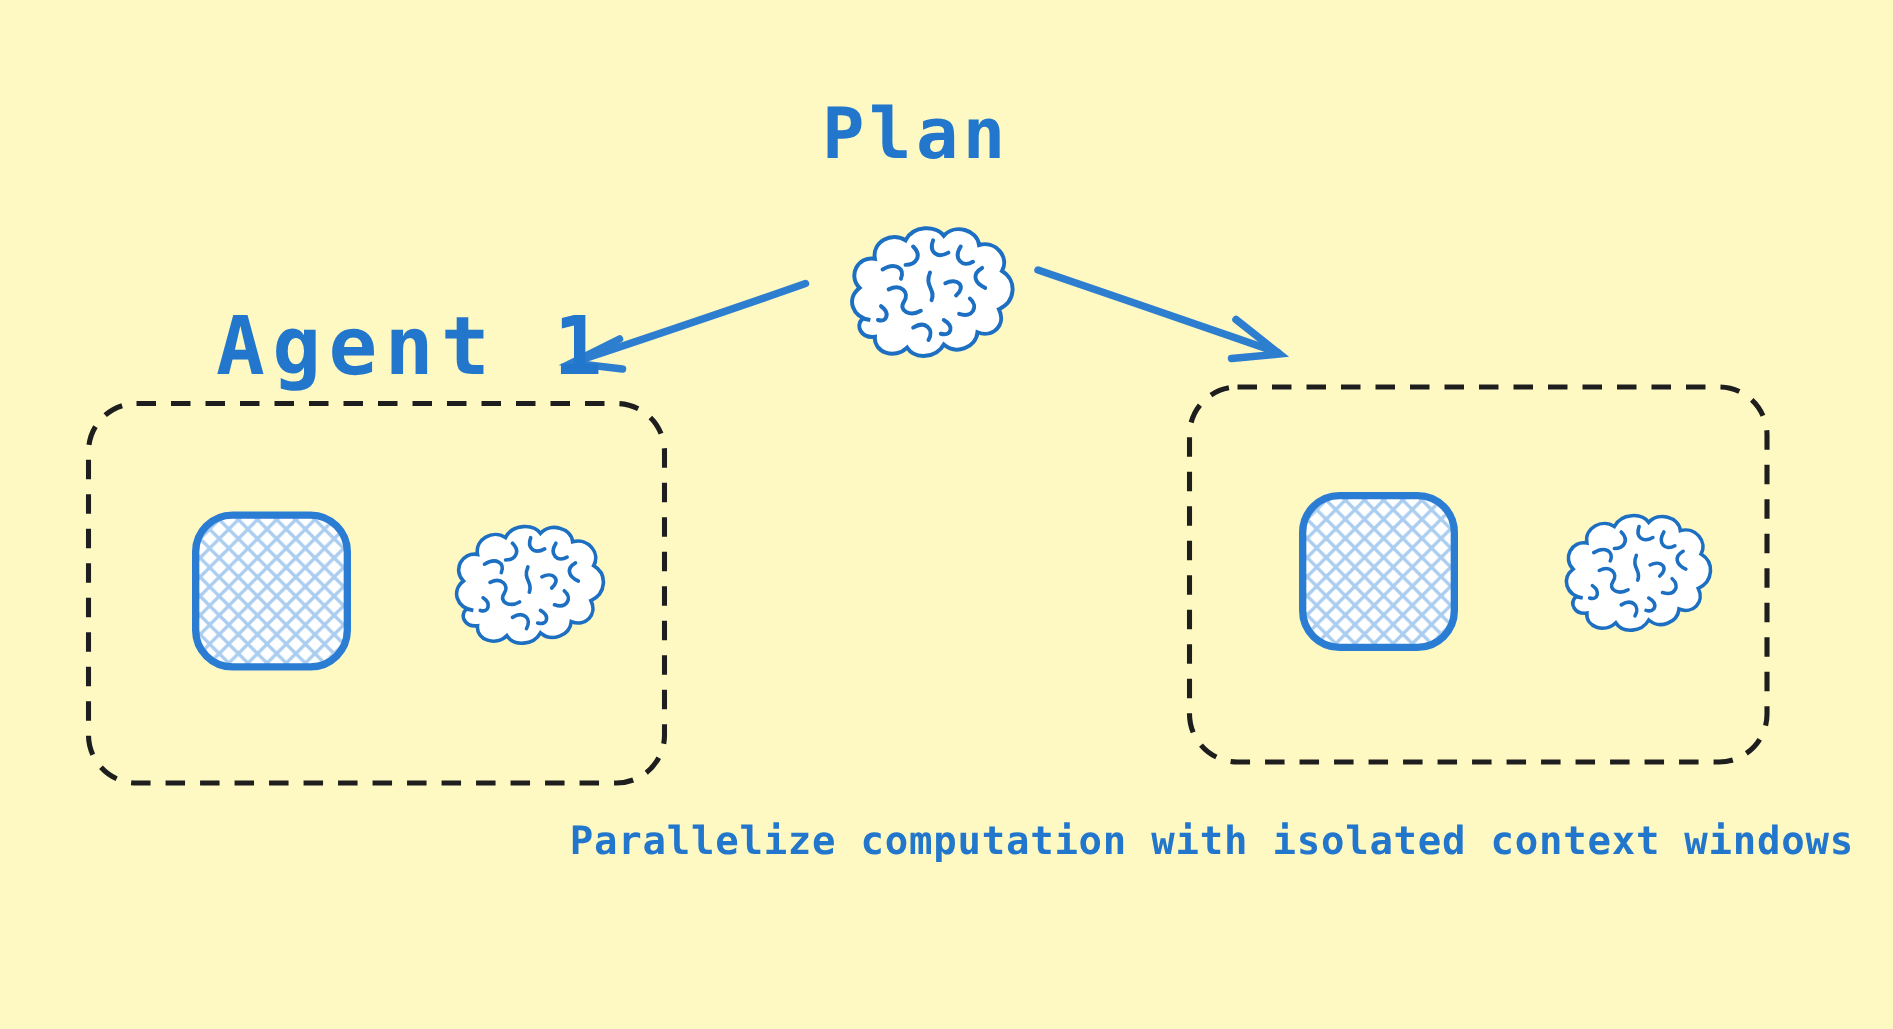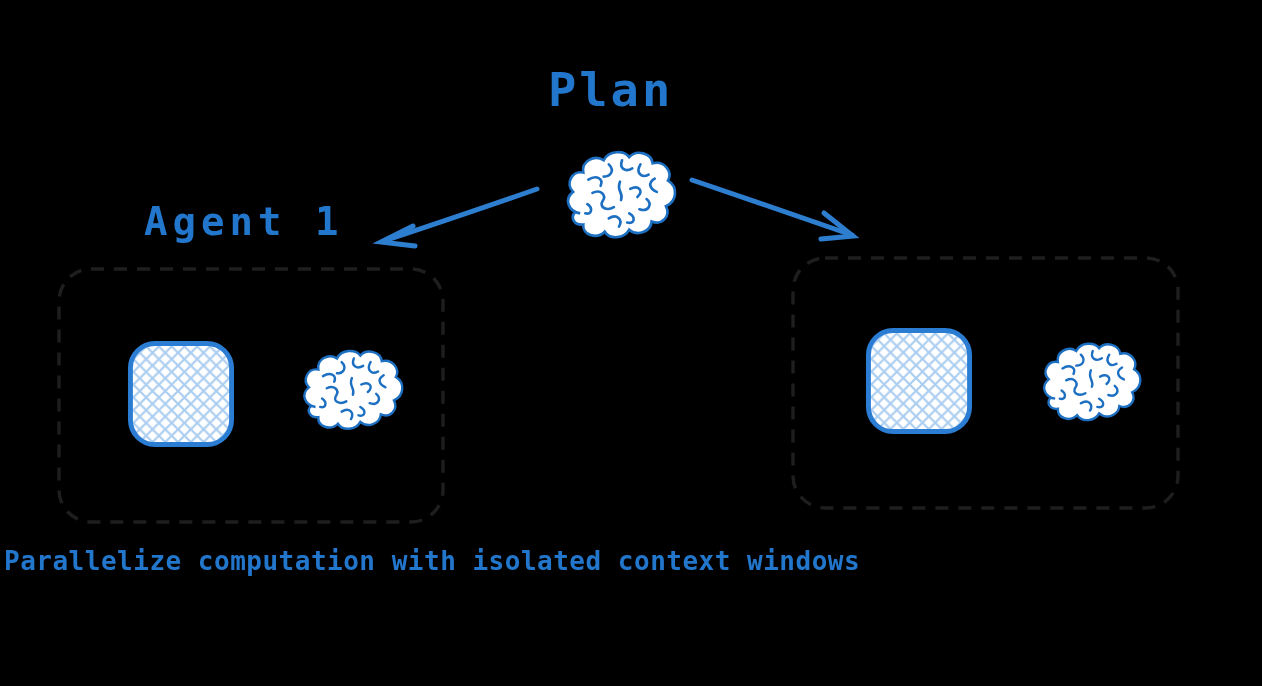--- a/index.html
+++ b/index.html
@@ -1,51 +1,51 @@
 <!DOCTYPE html>
 <html><head>
 <meta charset="utf-8">
 <style>
   html,body{margin:0;padding:0;background:#ffffff;}
   .canvas{
     position:relative;
     width:1262px;height:686px;
-    background:#000000;
+    background:#fef9c3;
     overflow:hidden;
     font-family:"DejaVu Sans Mono","Liberation Mono",monospace;
   }
   .plan-title{
     position:absolute;left:548px;top:62px;
     font-size:47px;font-weight:bold;color:#2277cc;
     letter-spacing:3px;white-space:nowrap;
   }
   .agent-label{
     position:absolute;
-    font-size:39px;font-weight:bold;color:#2277cc;
+    font-size:54px;font-weight:bold;color:#2277cc;
     letter-spacing:5px;white-space:nowrap;
   }
   .agent-label.a1{left:144px;top:199px;}
   .agent-label.a2{left:876px;top:184px;}
   .overlay{
     position:absolute;left:0;top:0;width:1262px;height:686px;
     pointer-events:none;
   }
   .agent-box{position:absolute;}
   .agent-box.a1box{left:57px;top:267px;width:388px;height:257px;}
   .agent-box.a2box{left:791px;top:256px;width:389px;height:254px;}
   .boxsvg{position:absolute;left:0;top:0;}
   .icon{position:absolute;}
   .a1box .ctx{left:70px;top:72px;}
   .a1box .brain{left:238px;top:80px;}
   .a2box .ctx{left:74px;top:70px;}
   .a2box .brain{left:244px;top:84px;}
   .plan-brain{position:absolute;left:557px;top:148px;}
   .caption{
-    position:absolute;left:4px;top:546px;width:1220px;
-    text-align:left;
+    position:absolute;left:16px;top:546px;width:1220px;
+    text-align:right;
     font-size:26px;font-weight:bold;color:#2277cc;
     letter-spacing:0.5px;white-space:nowrap;
   }
   .hiddendefs{position:absolute;width:0;height:0;overflow:hidden;}
 </style>
 </head>
 <body>
 
 <div class="canvas">
 

